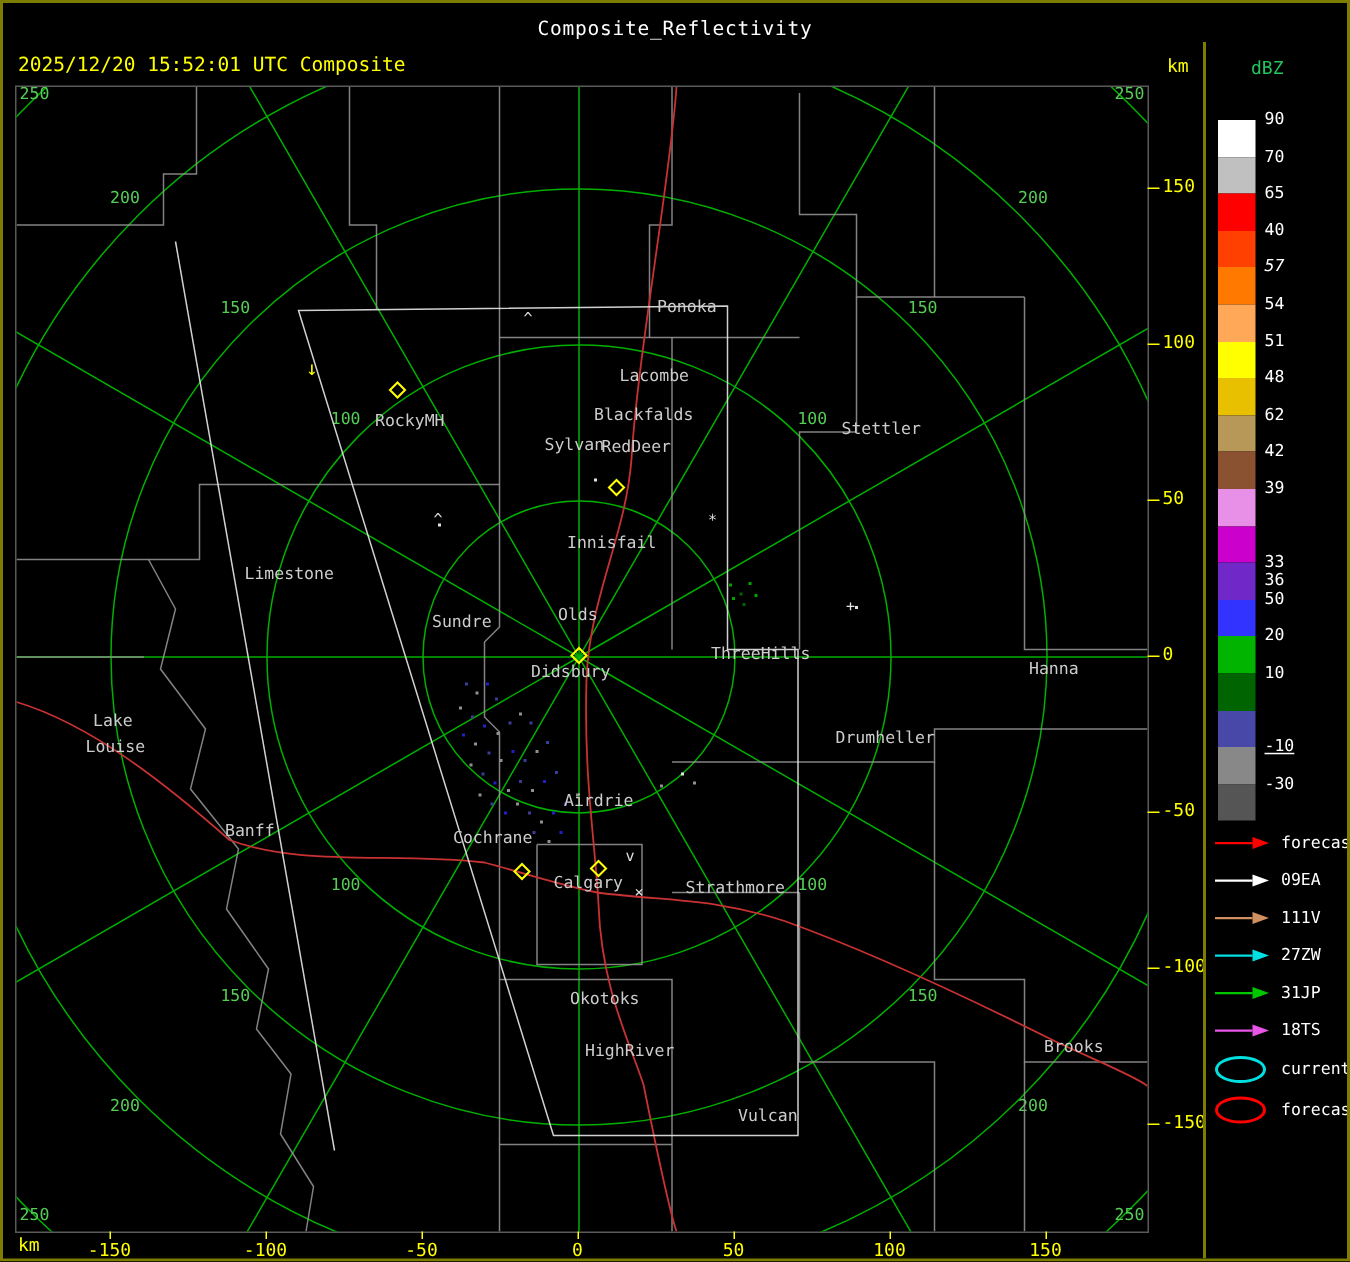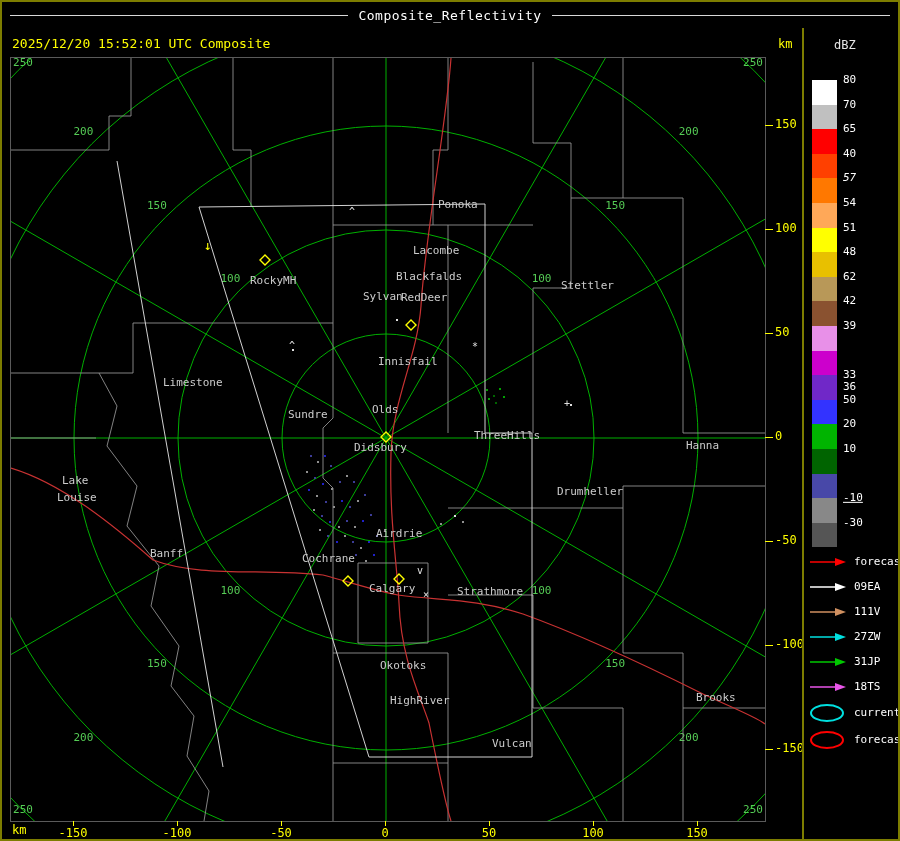--- a/index.html
+++ b/index.html
@@ -1,31 +1,31 @@
 <!DOCTYPE html>
 <html><head>
 <meta charset="utf-8">
 <style>
   html,body{margin:0;padding:0;background:#000;}
   #app{position:relative;width:900px;height:841px;background:#000;border:2px solid #7d7d00;
        box-sizing:border-box;font-family:"DejaVu Sans Mono",monospace;overflow:hidden;}
-  .titlebar{position:absolute;top:0;left:0;right:0;height:26px;display:flex;align-items:center;gap:10px;padding:0 8px;}
+  .titlebar{position:absolute;top:0;left:0;right:0;height:26px;display:flex;align-items:center;gap:10px;padding:0 8px;flex-direction:column;}
   .tline{flex:1;height:1px;background:#d8d8d8;}
   .title{color:#ffffff;font-size:13px;letter-spacing:.5px;}
   .timestamp{position:absolute;left:10px;top:34px;color:#ffff00;font-size:13px;}
   .km-top{position:absolute;left:776px;top:35px;color:#ffff00;font-size:12px;}
   .km-bottom{position:absolute;left:10px;top:821px;color:#ffff00;font-size:12px;}
   #map{position:absolute;left:8px;top:55px;background:#000;border:1px solid #5a5a5a;}
   #right-axis,#bottom-axis{position:absolute;inset:0;pointer-events:none;}
   .tickr{position:absolute;width:8px;height:1px;background:#ffff00;}
   .tickb{position:absolute;width:1px;height:5px;background:#ffff00;}
   .lblr{position:absolute;color:#ffff00;font-size:12px;}
   .lblb{position:absolute;color:#ffff00;font-size:12px;width:36px;text-align:center;}
   #legend{position:absolute;left:800px;top:26px;bottom:0;width:98px;border-left:2px solid #7d7d00;box-sizing:border-box;}
-  .dbz{position:absolute;left:30px;top:10px;color:#e5e5e5;font-size:12px;}
+  .dbz{position:absolute;left:30px;top:10px;color:#22c55e;font-size:12px;}
   #colorbar{position:absolute;left:8px;top:52px;width:80px;height:474px;}
   .band{position:absolute;left:0;width:25px;height:25px;}
   .bandlabel{position:absolute;left:31px;transform:translateY(-55%);color:#ffffff;font-size:11px;}
   #tracks{position:absolute;left:4px;top:521px;}
   .trow{display:flex;align-items:center;gap:6px;height:25px;}
   .trow.ell{height:27px;}
   .trow span{color:#ffffff;font-size:11px;}
 </style>
 </head>
 <body>
@@ -222,21 +222,21 @@
       <div class="lblb" style="left: 573px; top: 824px;">100</div>
       <div class="tickb" style="left: 695px; top: 819px;"></div>
       <div class="lblb" style="left: 677px; top: 824px;">150</div>
     </div>
   <div class="km-bottom">km</div>
 
   <div id="legend">
     <div class="dbz">dBZ</div>
     <div id="colorbar">
         <div class="band" style="top: 0px; height: 24.6px; background: rgb(255, 255, 255);"></div>
-        <div class="bandlabel" style="top: 0px;">80</div>
+        <div class="bandlabel" style="top: 0px;">90</div>
         <div class="band" style="top: 24.6px; height: 24.6px; background: rgb(192, 192, 192);"></div>
         <div class="bandlabel" style="top: 24.6px;">70</div>
         <div class="band" style="top: 49.2px; height: 24.6px; background: rgb(255, 0, 0);"></div>
         <div class="bandlabel" style="top: 49.2px;">65</div>
         <div class="band" style="top: 73.8px; height: 24.6px; background: rgb(255, 64, 0);"></div>
         <div class="bandlabel" style="top: 73.8px;">40</div>
         <div class="band" style="top: 98.4px; height: 24.6px; background: rgb(255, 120, 0);"></div>
         <div class="bandlabel" style="top: 98.4px; font-style: italic;">57</div>
         <div class="band" style="top: 123px; height: 24.6px; background: rgb(255, 168, 88);"></div>
         <div class="bandlabel" style="top: 123px; text-align: center;">54</div>

